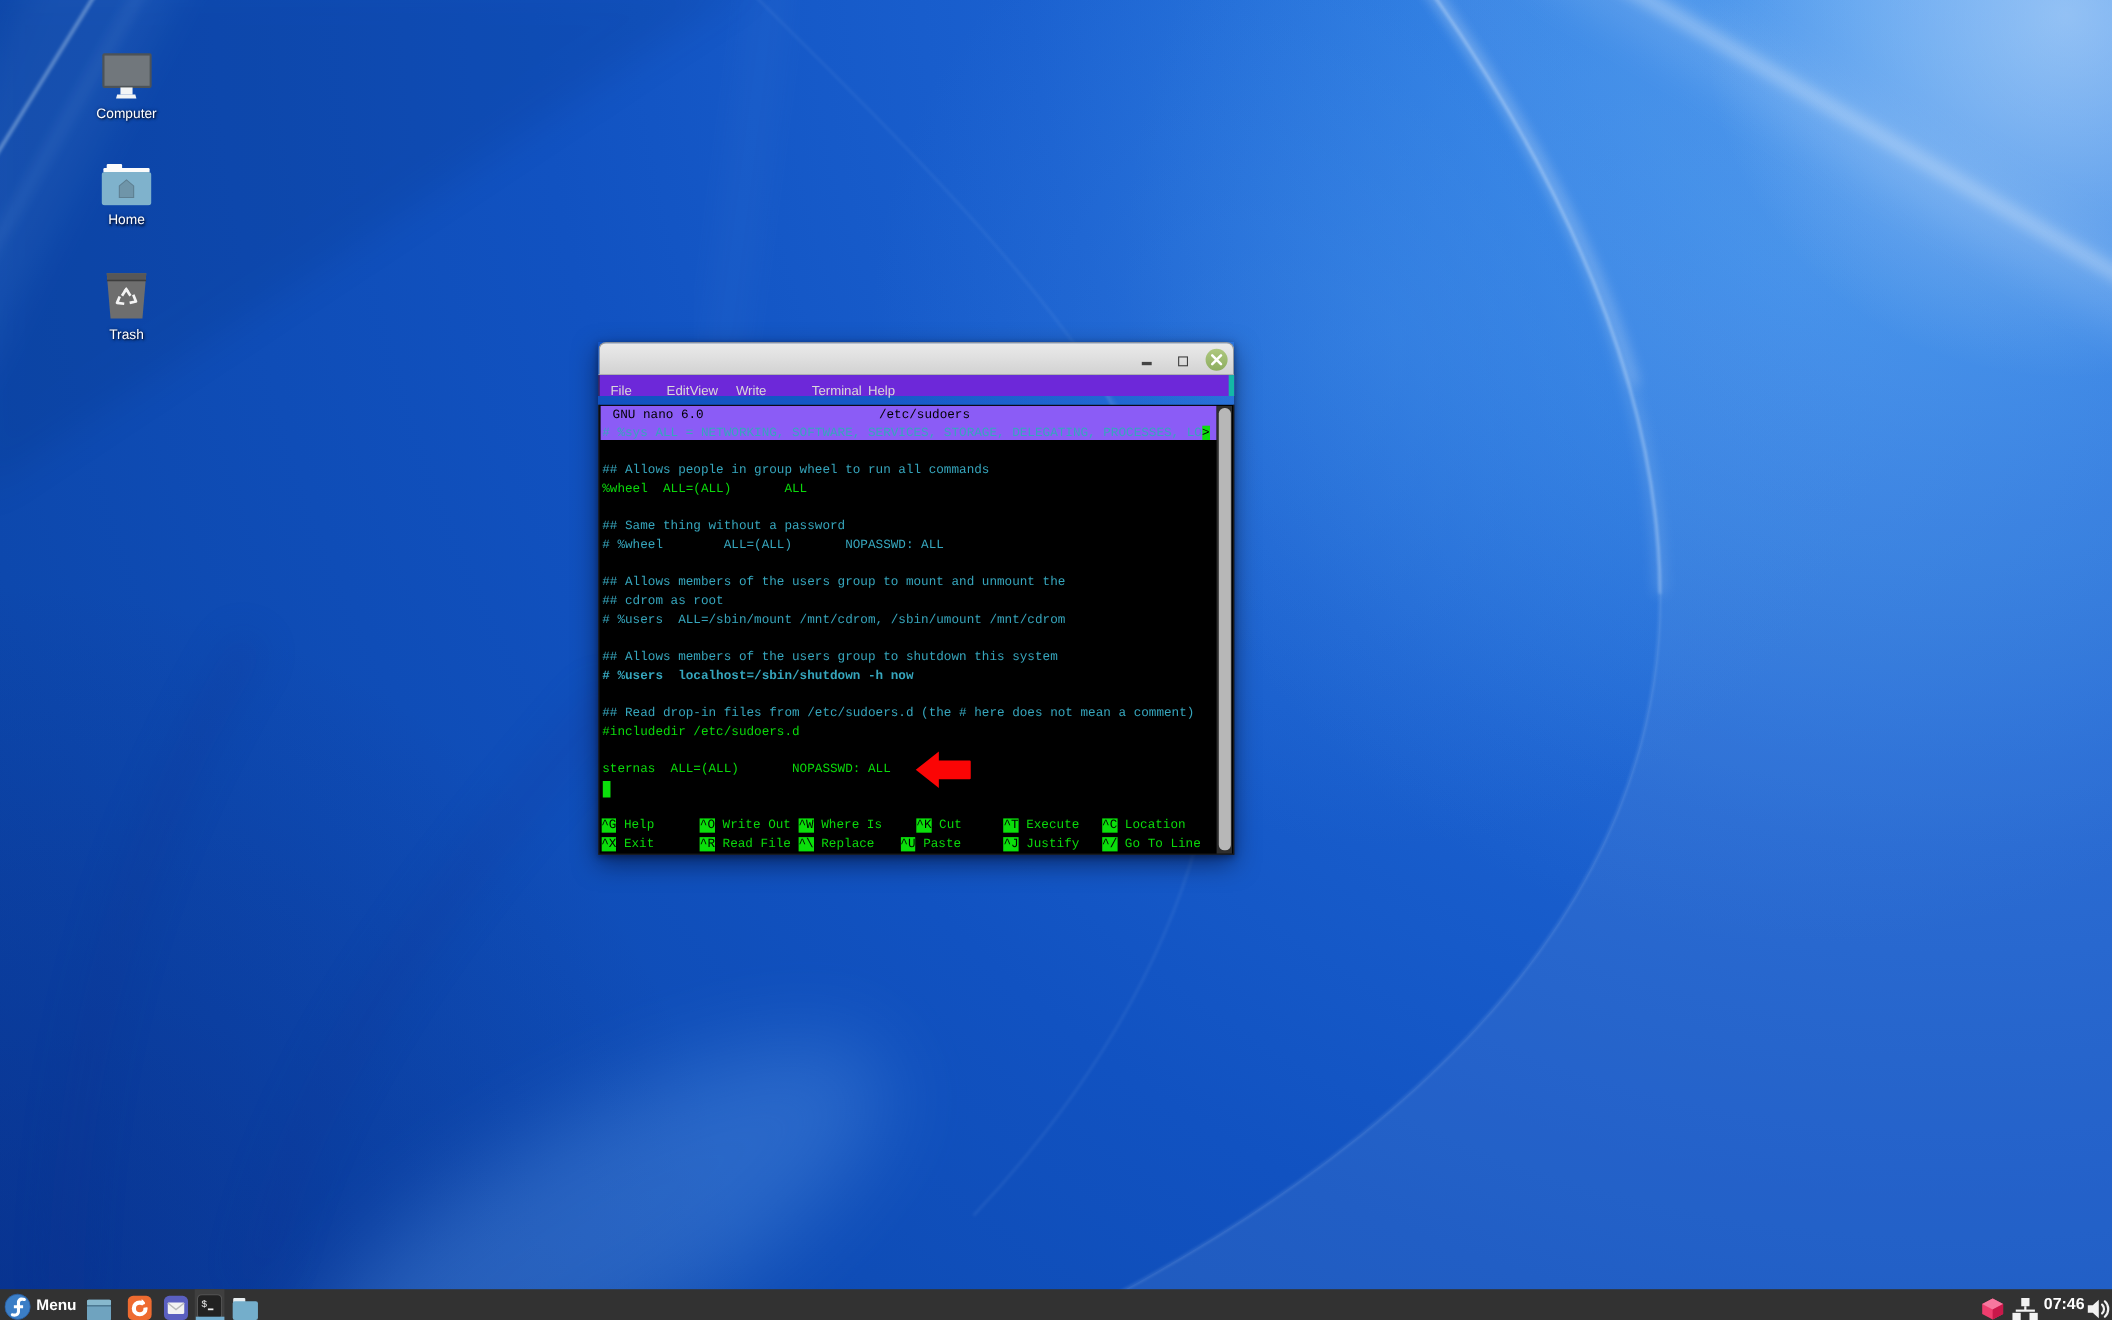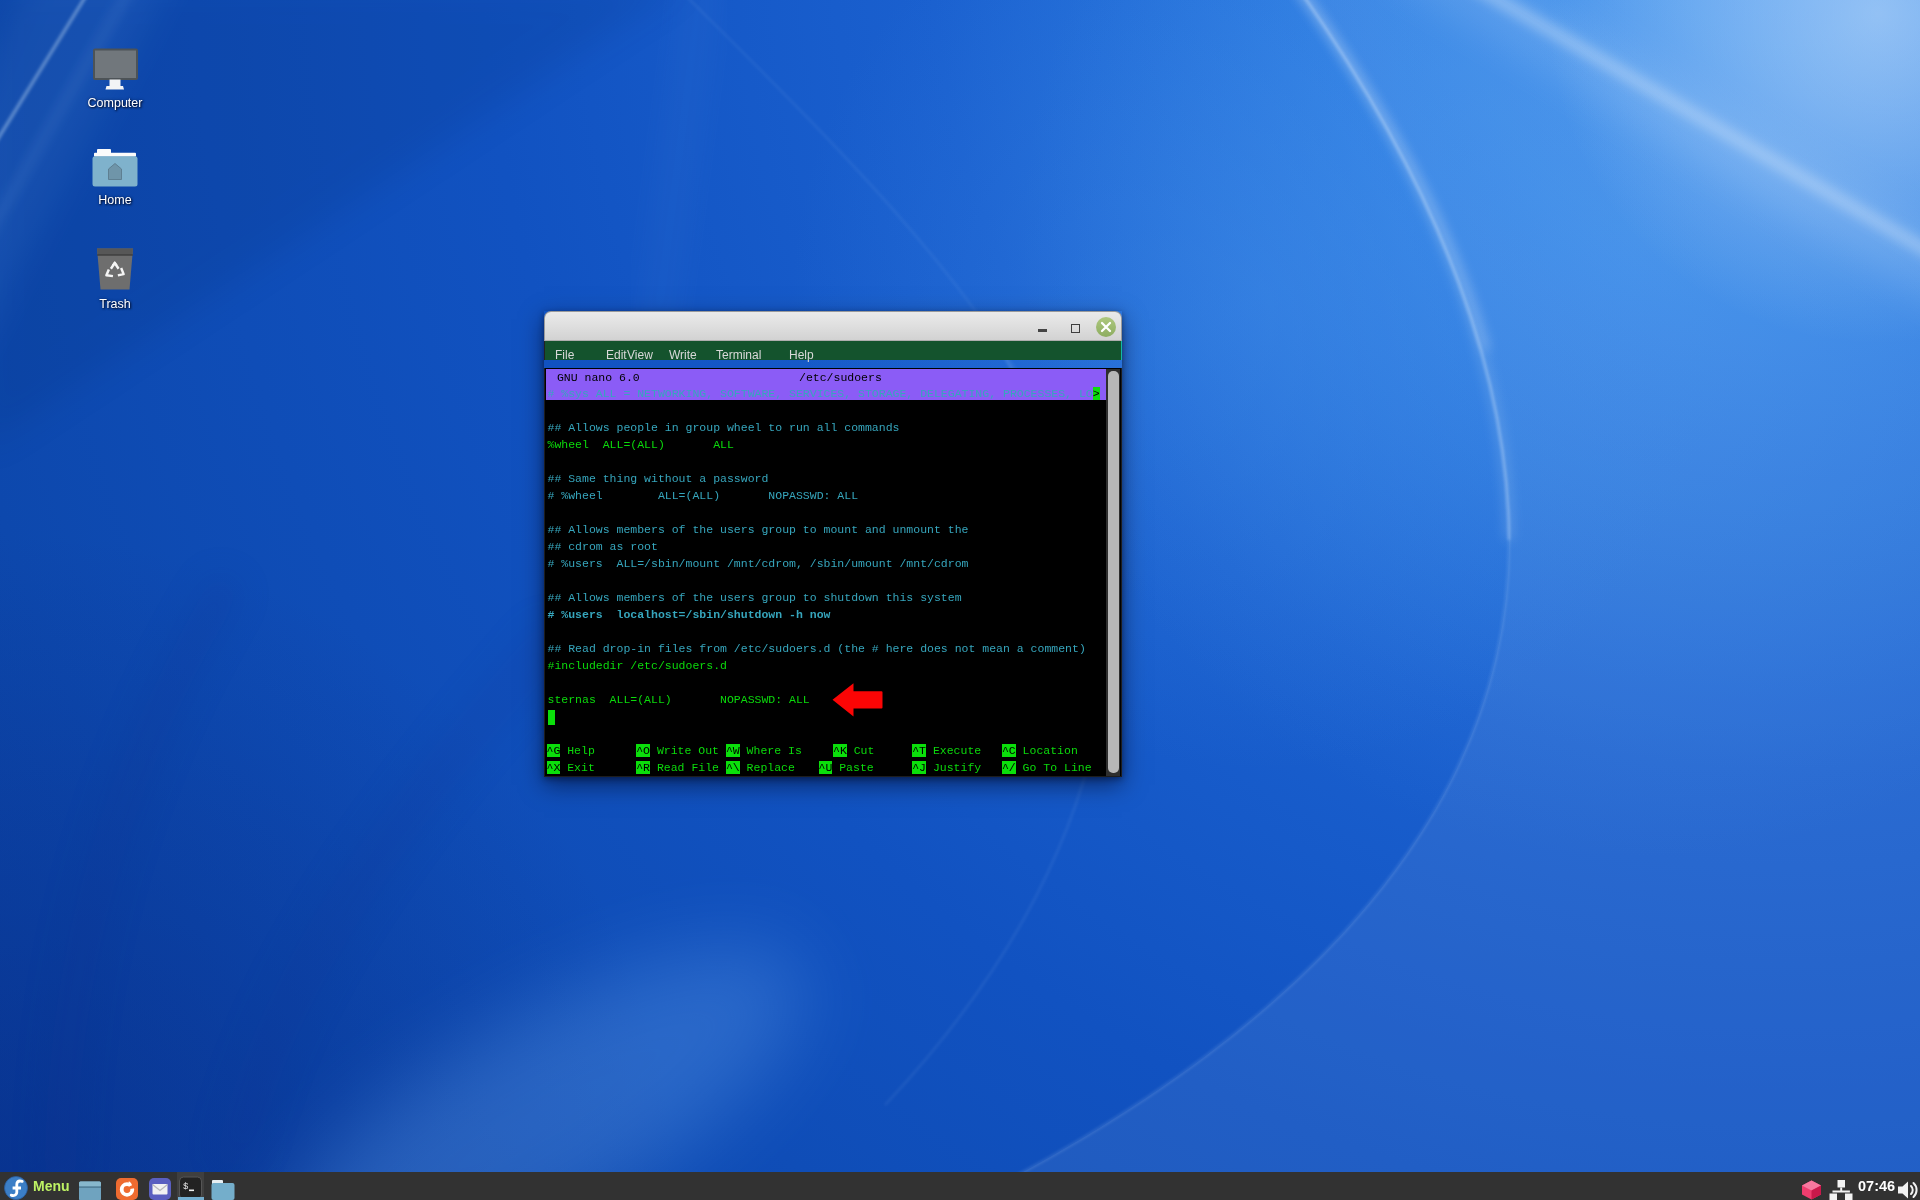--- a/index.html
+++ b/index.html
@@ -7,21 +7,21 @@
 .icon{position:absolute;width:120px;text-align:center;color:#fff;
  font:12.5px "Liberation Sans",sans-serif;text-shadow:1px 1px 2px rgba(0,0,10,.85),0 0 3px rgba(0,0,30,.5);}
 
 #win{position:absolute;left:544px;top:311px;width:578px;height:466px;
  box-shadow:0 8px 22px rgba(0,0,20,.5),0 2px 6px rgba(0,0,20,.4);}
 #tbar{position:absolute;left:0;top:0;width:578px;height:30px;border-radius:7px 7px 0 0;
  background:linear-gradient(#eaeaea,#e0e0e0 45%,#d2d2d2);border:1px solid #9a9a9a;border-bottom:1px solid #aeaeae;}
 #ttxt{position:absolute;left:0;right:0;top:6px;text-align:center;color:#fff;
  font:bold 14px "Liberation Sans",sans-serif;
  text-shadow:0 1px 2px rgba(110,110,110,.9),0 0 1px rgba(120,120,120,.8);}
-#mbar{position:absolute;left:0;top:30px;width:578px;height:19px;background:#14532d;border-left:1px solid #222;border-right:1px solid #14b8a6;}
+#mbar{position:absolute;left:0;top:30px;width:578px;height:19px;background:#6d28d9;border-left:1px solid #222;border-right:5px solid #14b8a6;}
 .mi{position:absolute;top:7px;color:#d9d9d9;font:12px "Liberation Sans",sans-serif;}
 #term{position:absolute;left:0;top:57px;width:578px;height:409px;background:#000;
  border:1px solid #1d1d1d;border-top:none;
  font:11.5px/17px "Liberation Mono",monospace;color:#36a6bd;}
 #term .tr{position:absolute;left:2.5px;white-space:pre;transform:translateY(-1px);}
 .gt{color:#0bda0b;}
 .gb{background:#0bdf0b;color:#000;}
 #nhead{position:absolute;left:1px;top:1px;width:560px;height:31px;background:#8b5cf6;color:#000;white-space:pre;}
 #fname{position:absolute;left:253px;top:0;}
 #scol{position:absolute;right:1px;top:1px;width:14px;height:407px;background:#2e2e2e;}
@@ -141,21 +141,21 @@
      background:linear-gradient(#aec87f,#8dad60);"></div>
    <svg style="position:absolute;left:551px;top:5px;" width="20" height="20" viewBox="0 0 20 20">
      <path d="M6,6 L14,14 M14,6 L6,14" stroke="#fff" stroke-width="2.3" stroke-linecap="round"></path>
    </svg>
  </div>
  <div id="mbar">
    <span class="mi" style="left:10px;">File</span>
    <span class="mi" style="left:44px;margin-left:17px;">Edit</span>
    <span class="mi" style="left:82px;">View</span>
    <span class="mi" style="left:124px;">Write</span>
-   <span class="mi" style="left:171px;">Terminal</span>
+   <span class="mi" style="left:193px;">Terminal</span>
    <span class="mi" style="left:244px;">Help</span>
  </div>
  <div id="term">
   <div id="nhead" style="padding-left:4px;"> GNU nano 6.0<span id="fname">/etc/sudoers</span></div>
   <div class="tr" style="top:17.5px;"># %sys ALL = NETWORKING, SOFTWARE, SERVICES, STORAGE, DELEGATING, PROCESSES, LO<span class="gb">&gt;</span></div>
   <div class="tr" style="top:51.5px;">## Allows people in group wheel to run all commands</div>
   <div class="tr gt" style="top:68.5px;">%wheel  ALL=(ALL)       ALL</div>
   <div class="tr" style="top:102.5px;">## Same thing without a password</div>
   <div class="tr" style="top:119.5px;"># %wheel        ALL=(ALL)       NOPASSWD: ALL</div>
   <div class="tr" style="top:153.5px;">## Allows members of the users group to mount and unmount the</div>
@@ -188,21 +188,21 @@
 <svg style="position:absolute;left:828px;top:679px;" width="60" height="42" viewBox="0 0 60 42">
   <path d="M4.5,20.8 L25.5,4.2 L25.5,12.3 L53.5,12.3 Q54.5,12.3 54.5,13.3 L54.5,28.5 Q54.5,29.5 53.5,29.5 L25.5,29.5 L25.5,37.4 Z" fill="#fb0505"></path>
 </svg>
 
 <div id="panel">
   <svg class="pit" style="left:4px;top:2px;" width="24" height="24" viewBox="0 0 24 24">
     <circle cx="12" cy="12" r="11.5" fill="#3b7ec6"></circle>
     <circle cx="12" cy="12" r="11.5" fill="none" stroke="#2a5d9f" stroke-width="0.8"></circle>
     <path d="M15.8,3.6 C13.2,3.6 11.4,5.5 11.4,8.2 L11.4,10.6 L8.6,10.6 L8.6,13.4 L11.4,13.4 L11.4,16 C11.4,17.3 10.6,18.2 9.3,18.2 C8.2,18.2 7.6,17.8 7.2,17.8 C6.4,17.8 5.8,18.4 5.8,19.2 C5.8,20.3 7.3,21 9.2,21 C12.2,21 14.2,19 14.2,16.1 L14.2,13.4 L17,13.4 L17,10.6 L14.2,10.6 L14.2,8.4 C14.2,7.1 15,6.4 16.2,6.4 C17.2,6.4 17.5,6.8 18.2,6.8 C19,6.8 19.6,6.2 19.6,5.4 C19.6,4.3 18,3.6 15.8,3.6 Z" fill="#fff"></path>
   </svg>
-  <div class="pit" style="left:33px;color:#bef264;font:bold 14px/28px 'Liberation Sans',sans-serif;">Menu</div>
+  <div class="pit" style="left:33px;color:#ffffff;font:bold 14px/28px 'Liberation Sans',sans-serif;">Menu</div>
   <svg class="pit" style="left:79px;top:5px;" width="22" height="19" viewBox="0 0 22 19">
     <rect width="22" height="19" rx="1.5" fill="#6fa3bf"></rect>
     <rect width="22" height="5" rx="1.5" fill="#87b8cd"></rect>
     <rect y="5" width="22" height="1.2" fill="#47728a"></rect>
   </svg>
   <svg class="pit" style="left:116px;top:3px;" width="22" height="22" viewBox="0 0 22 22">
     <rect width="22" height="22" rx="5" fill="#ee6b30"></rect>
     <circle cx="11" cy="11.5" r="5.3" stroke="#fff" stroke-width="3.8" fill="none"></circle>
     <path d="M11,11.5 L17,4.5 L20,10 Z" fill="#ee6b30"></path>
     <path d="M12.8,3.2 C14.6,4.2 15.6,5.6 15.9,7.4 L12.6,8.3 C12.5,6.5 12.6,4.8 12.8,3.2 Z" fill="#fff"></path>

